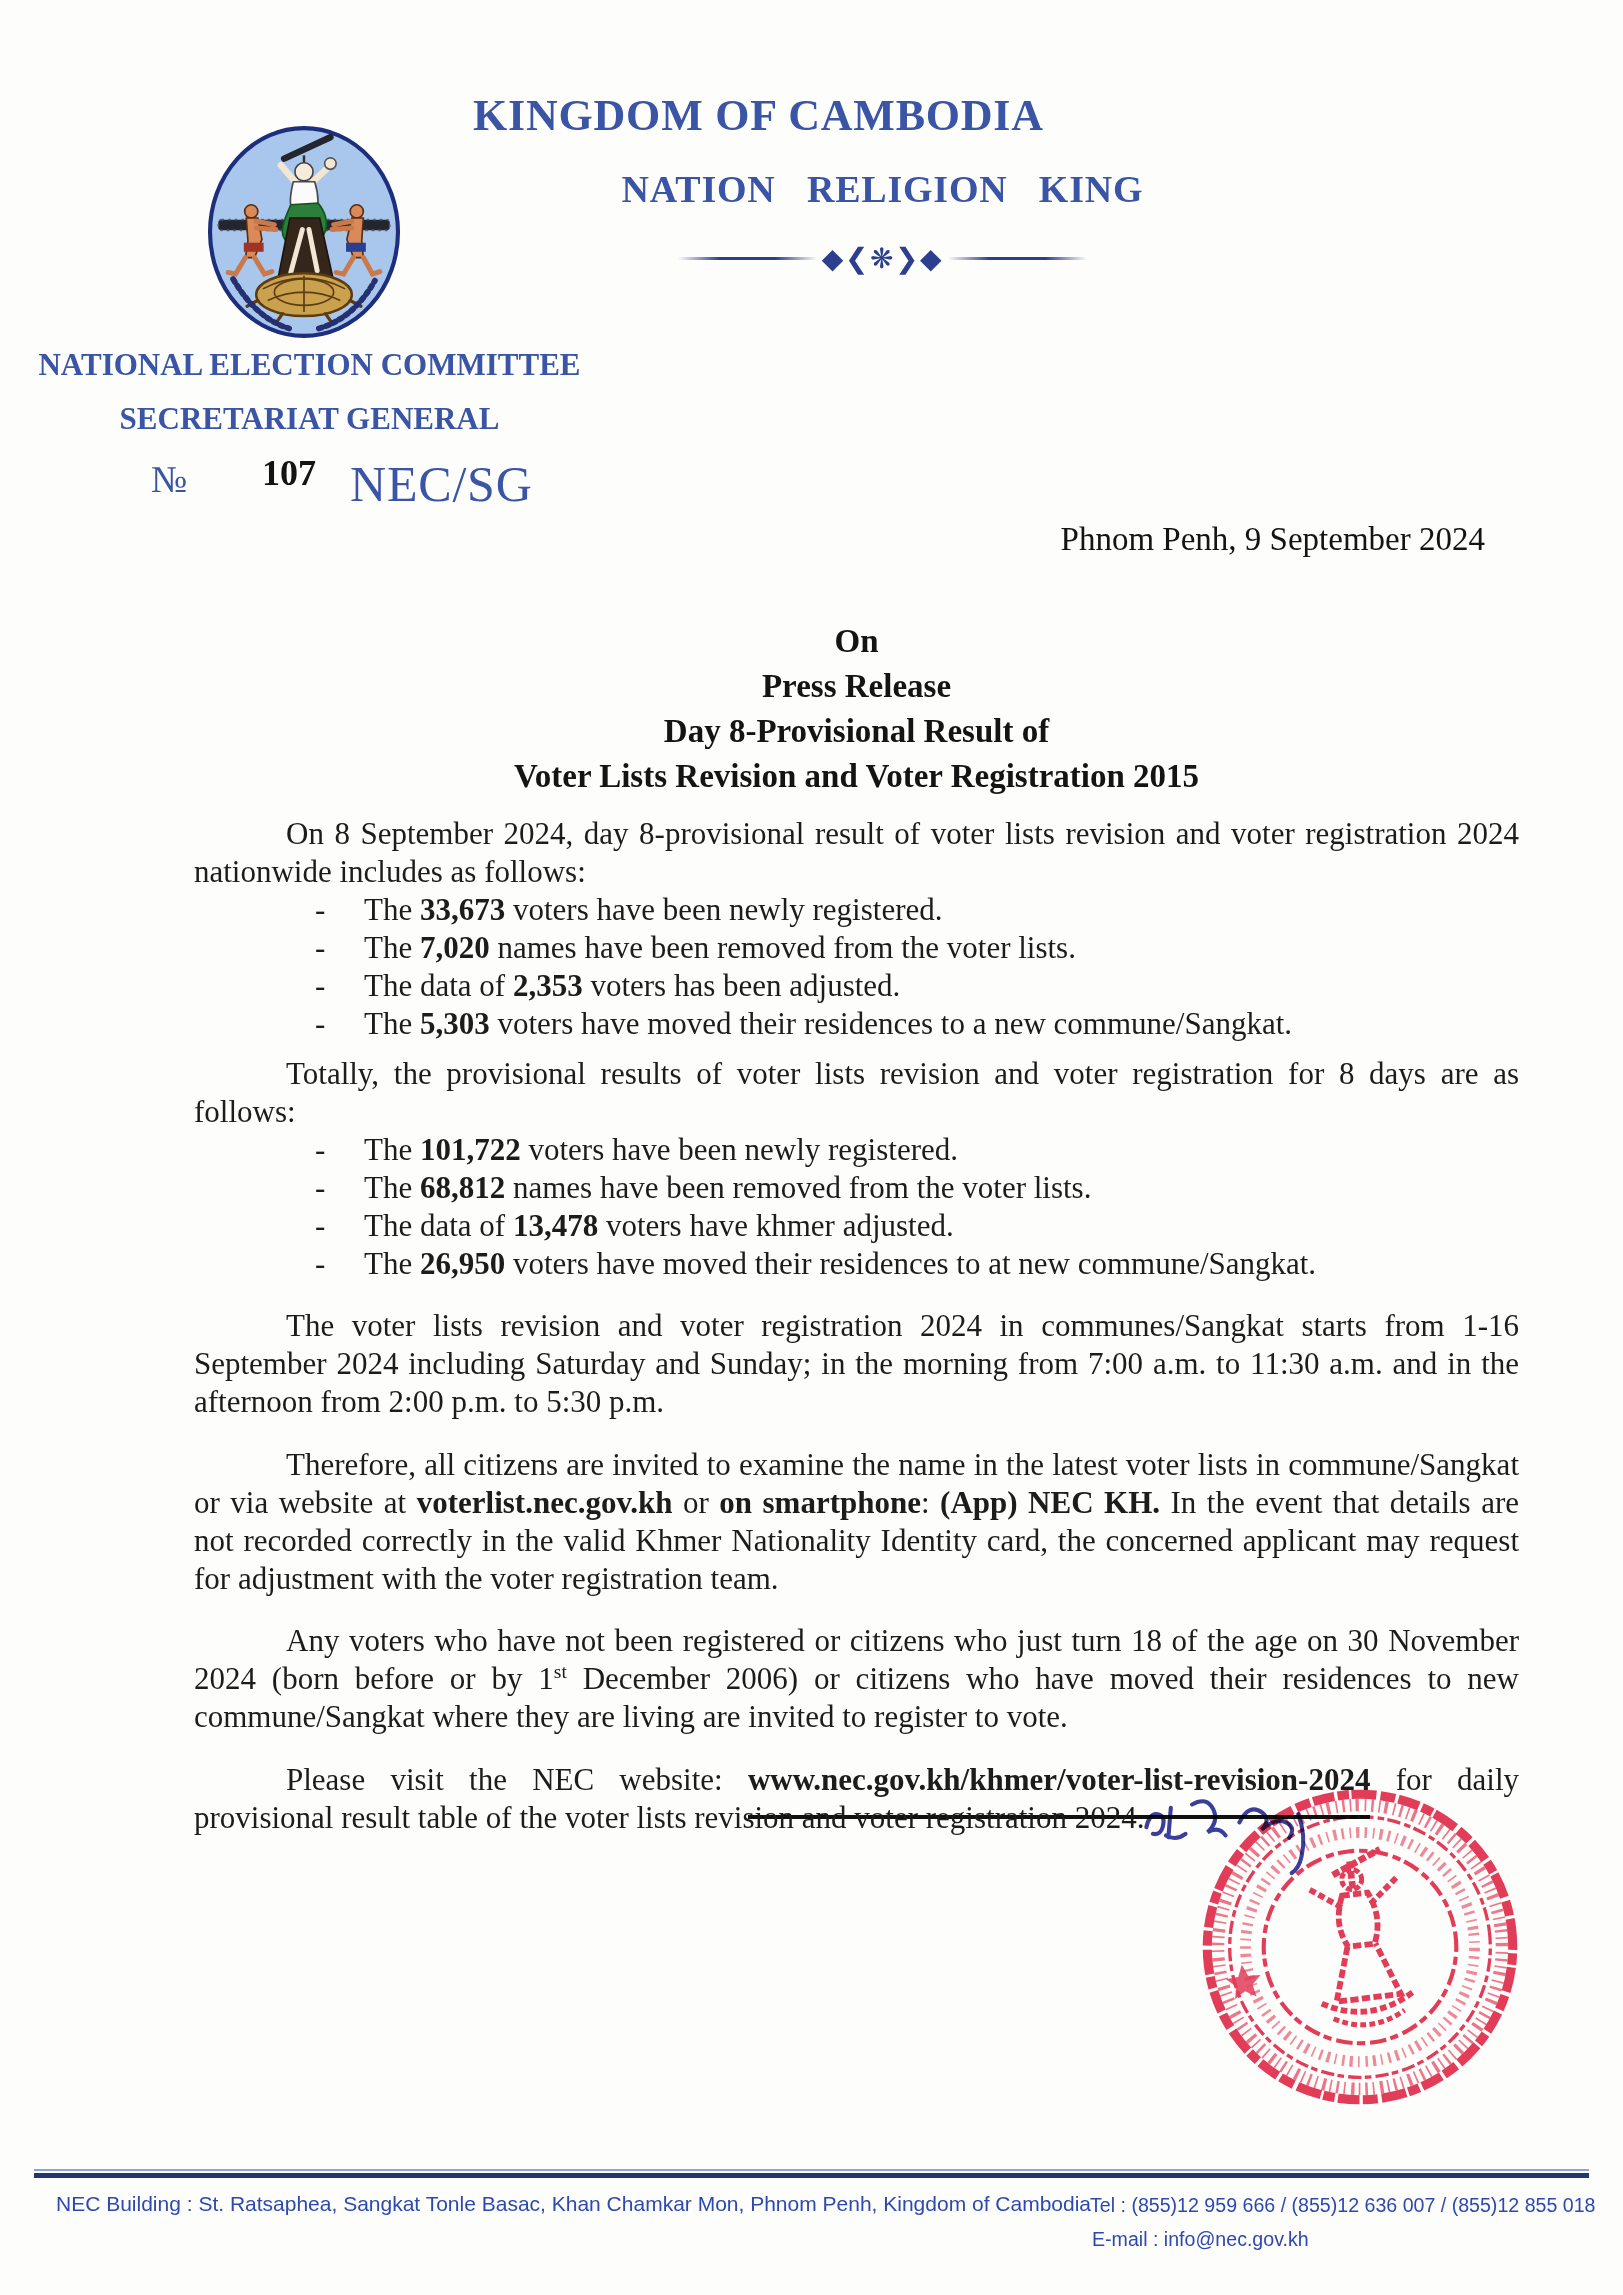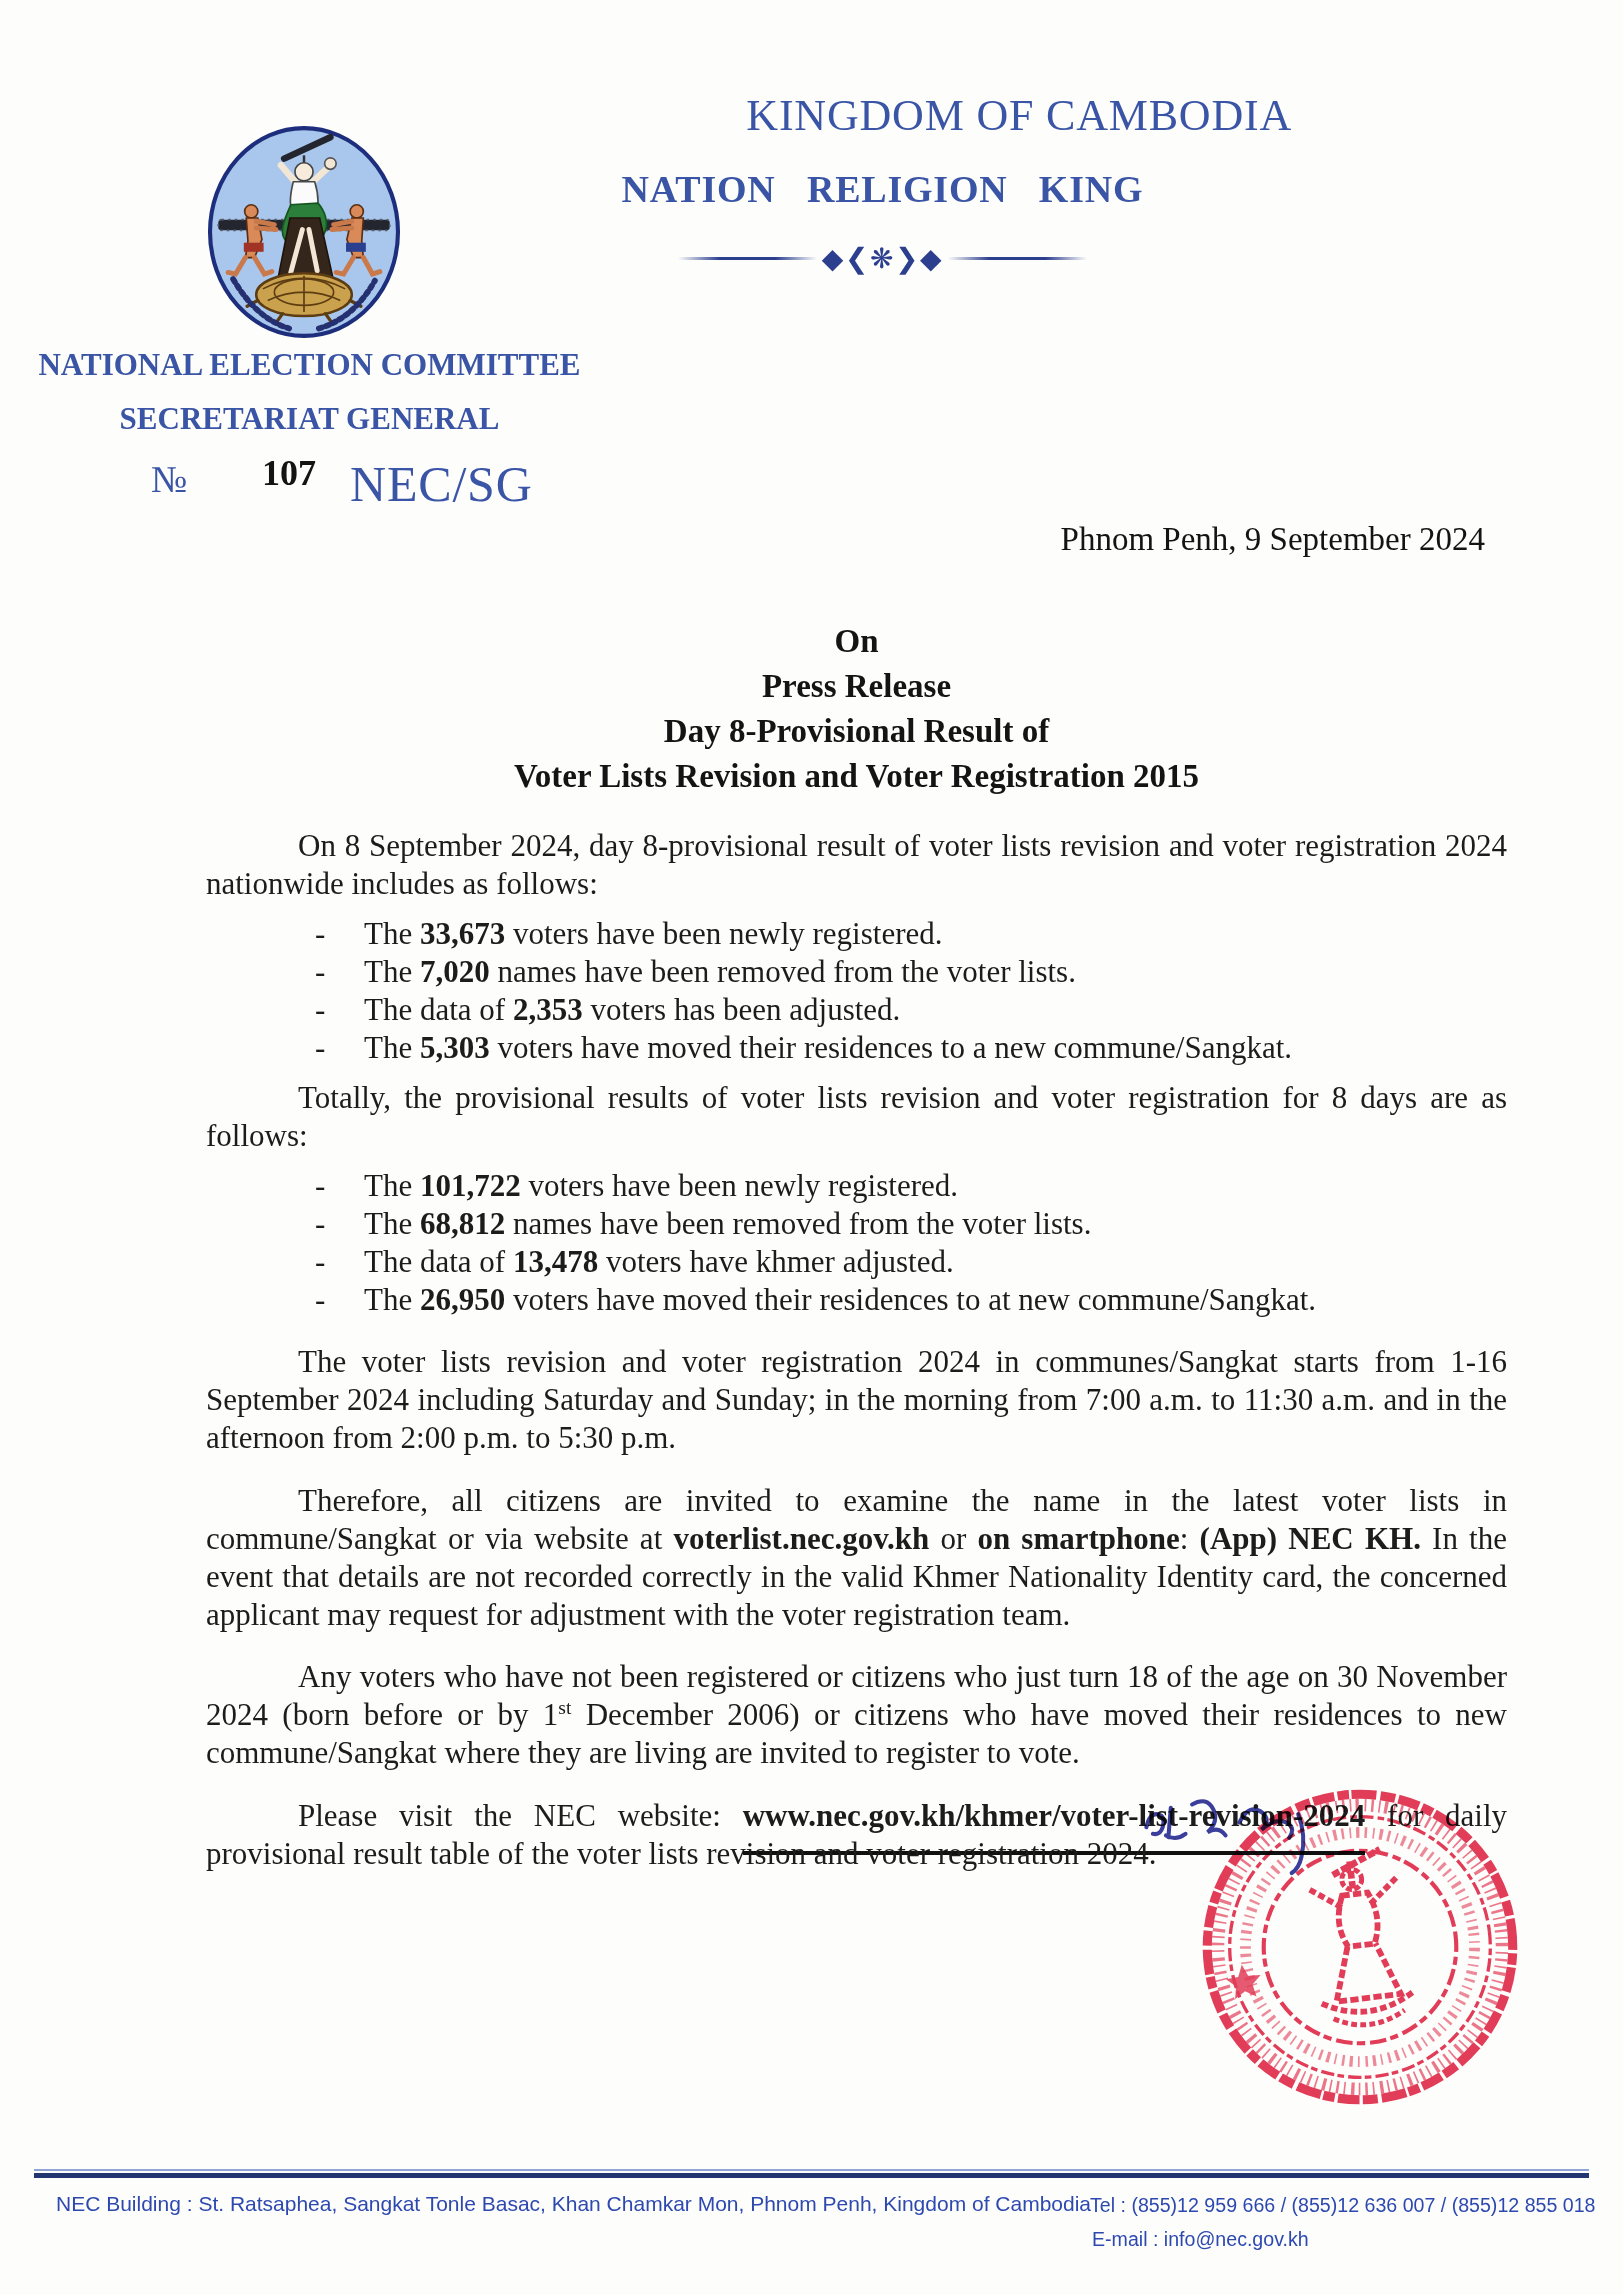--- a/index.html
+++ b/index.html
@@ -7,21 +7,21 @@
     position:relative;
     width:1623px;height:2295px;
     background:#fdfdfb;
     overflow:hidden;
     font-family:"Liberation Serif", serif;
     color:#1c1c1c;
   }
   
   .kingdom{
     position:absolute;left:473px;top:90px;width:819px;
-    text-align:right;font-size:44px;font-weight:normal;
+    text-align:left;font-size:44px;font-weight:bold;
     color:#3a54a6;letter-spacing:0.8px;
   }
   .motto{
     position:absolute;left:473px;top:167px;width:819px;
     text-align:center;font-size:38px;font-weight:bold;
     color:#3a54a6;word-spacing:21px;letter-spacing:0.8px;
   }
   .divider{
     position:absolute;left:678px;top:242px;width:409px;height:33px;
     display:flex;align-items:center;justify-content:center;
@@ -50,21 +50,21 @@
   .doc-title{
     position:absolute;left:194px;top:619px;width:1325px;
     text-align:center;font-size:33px;font-weight:bold;line-height:45px;
     color:#141414;
   }
   
   .body-col{
     position:absolute;left:194px;top:815px;width:1325px;
     font-size:31px;line-height:38px;text-align:justify;
   }
-  .para{margin:12px;text-indent:92px;}
+  .para{margin:0;text-indent:92px;}
   .gap-sm{margin-top:11.5px;}
   .gap-md{margin-top:24.6px;}
   .bullets{margin:0;}
   .brow{display:flex;}
   .brow .dash{flex:none;width:49px;margin-left:121px;}
   .brow .btext{flex:1;text-align:left;}
   b,.bold{font-weight:bold;}
   .sup{font-size:19.6px;vertical-align:super;line-height:0;}
   .ulink{font-weight:bold;border-bottom:4.1px solid #111;padding-bottom:18px;}
   

